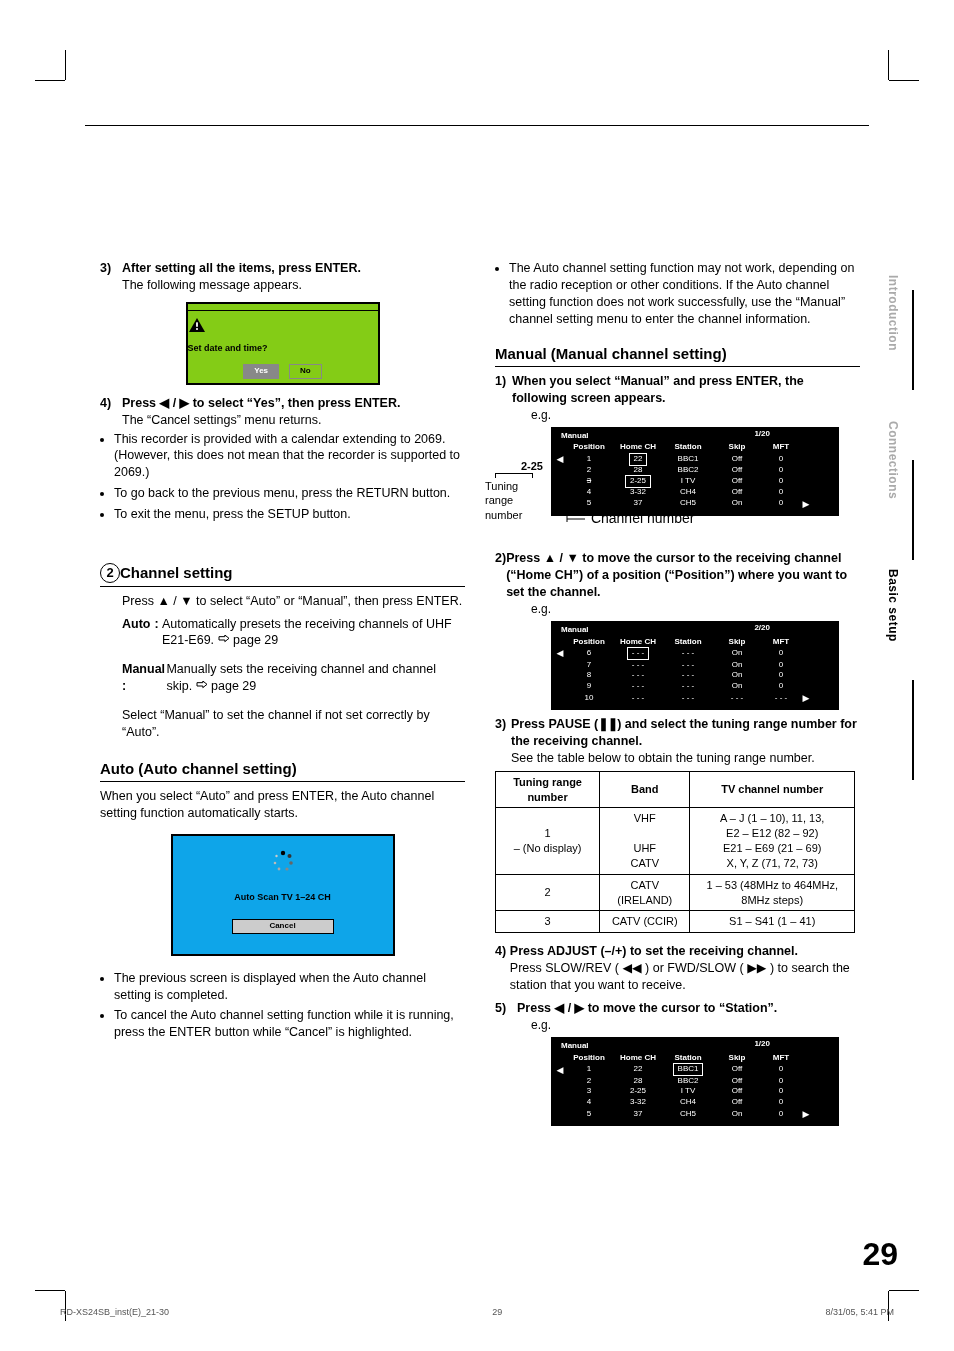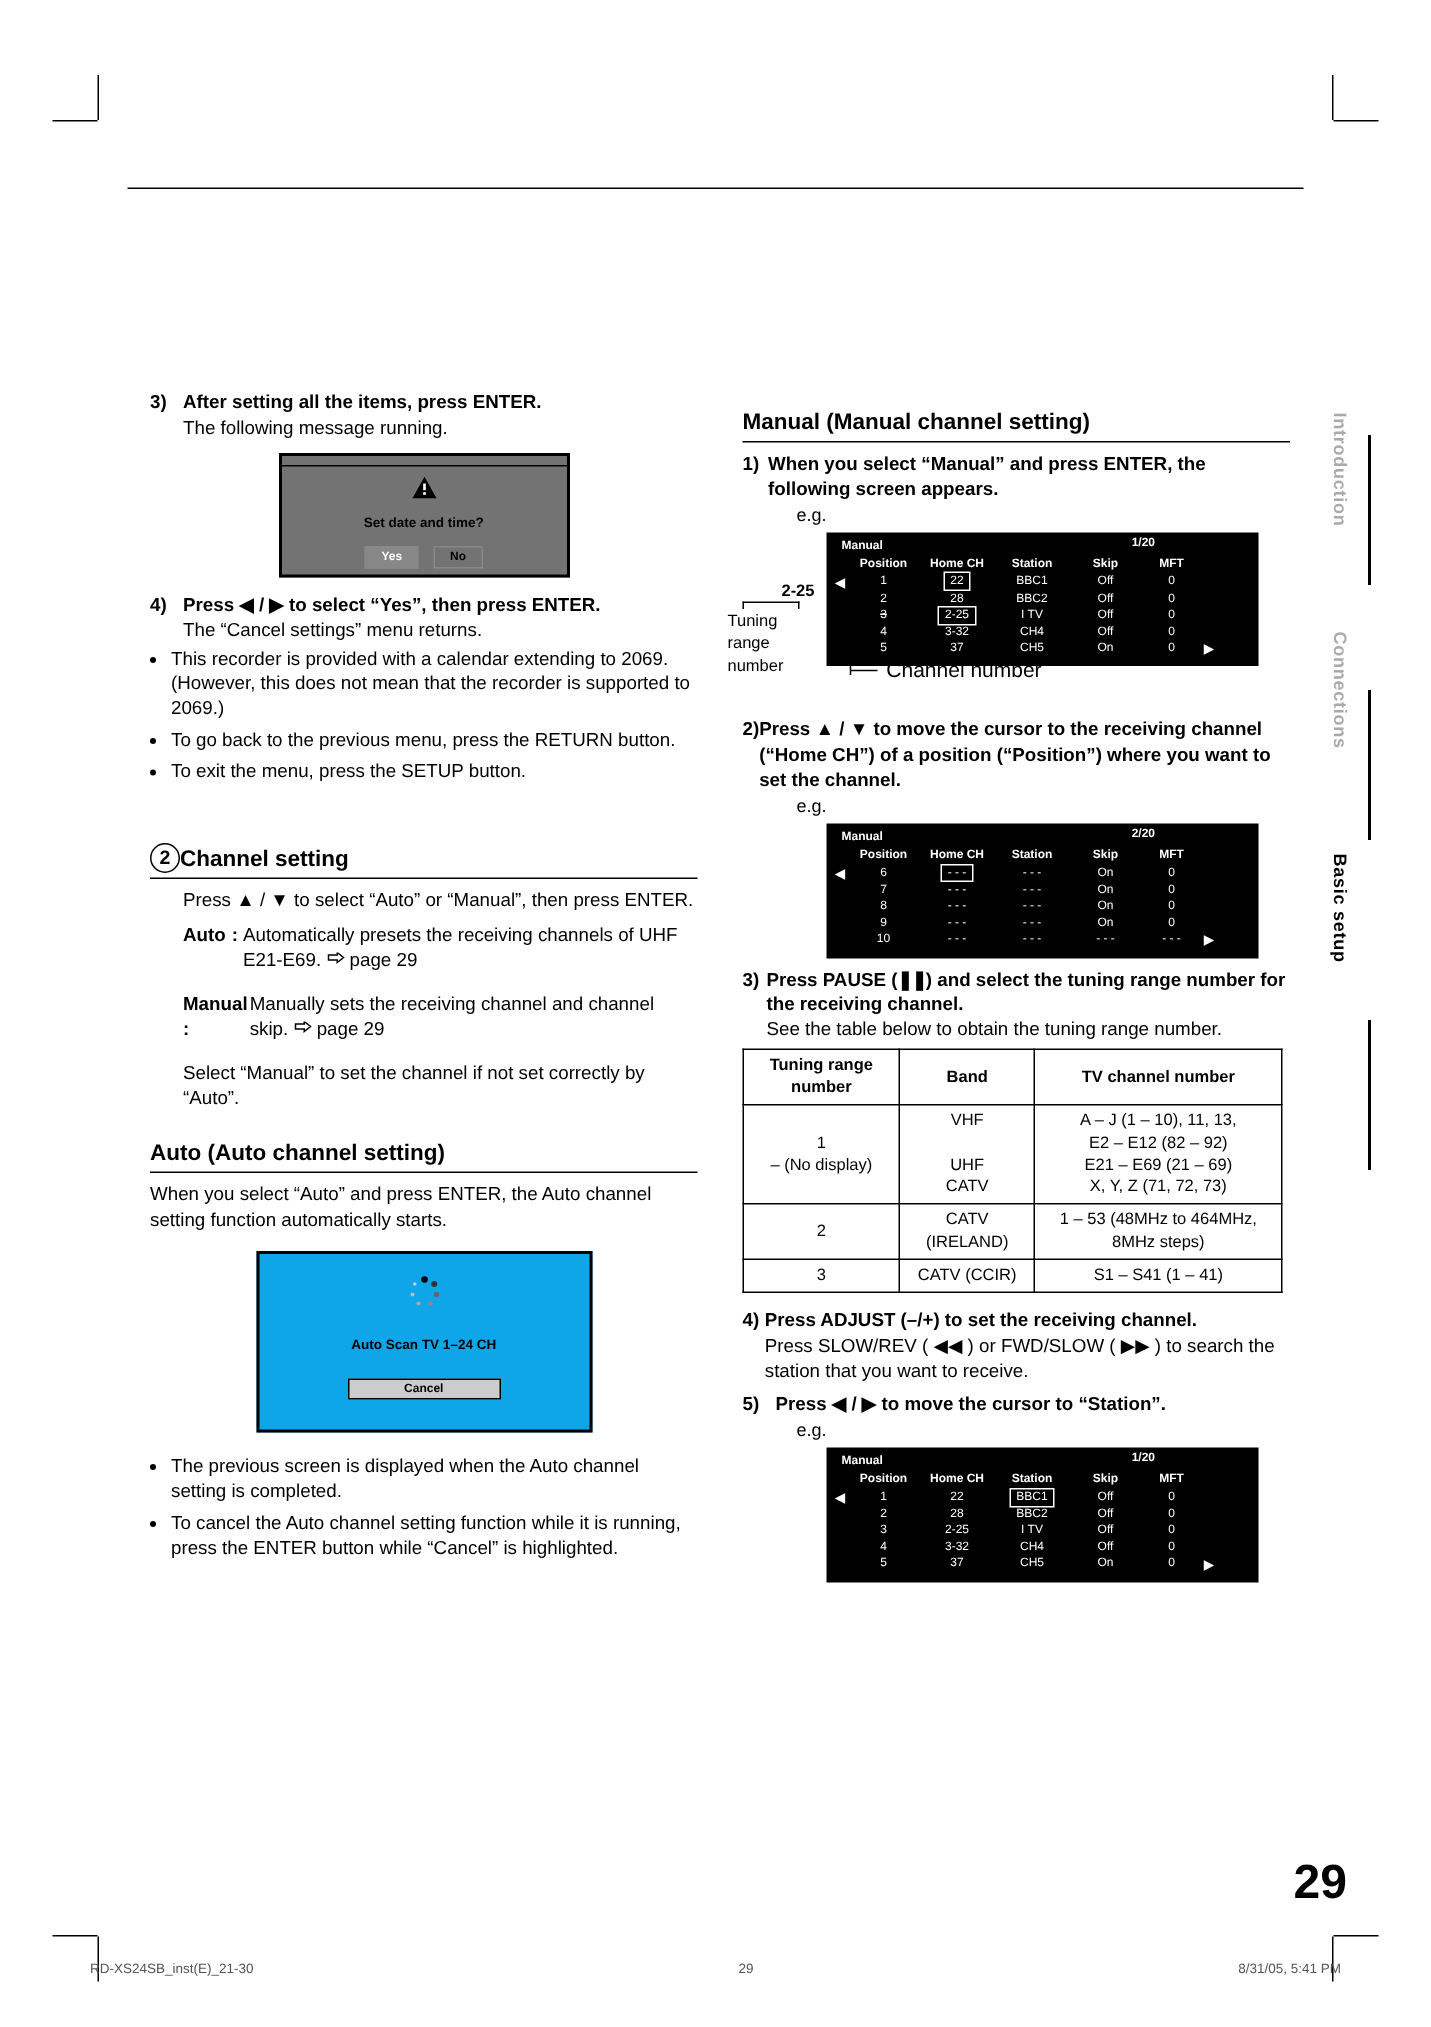--- a/index.html
+++ b/index.html
@@ -57,23 +57,22 @@
     position: relative; top: -1px;
   }
   .notes-head { font-weight: bold; font-size: 12px; margin-top: 12px; }
   ul.bullets { margin: 2px 0 0 0; padding-left: 14px; }
   ul.bullets li { margin-bottom: 4px; }
 
   .dialog-box {
     width: 190px;
     border: 2px solid #000;
     margin: 8px auto 10px;
-    background: #737373;
+    background: #84cc16;
     font-size: 9px;
-    text-align: center;
   }
   .dialog-box .dlg-titlebar { height: 6px; border-bottom: 1px solid #000; }
   .dialog-box .dlg-warn {
     padding: 6px 0 2px;
   }
   .dialog-box .dlg-warn svg { width: 18px; height: 16px; }
   .dialog-box .dlg-msg { font-weight: bold; padding: 4px 0 10px; }
   .dialog-box .dlg-btns { display: flex; justify-content: center; gap: 10px; padding-bottom: 4px; }
   .dialog-box .dlg-btn { border: 1px solid #888; padding: 1px 10px; font-size: 8px; font-weight: bold; }
   .dialog-box .dlg-btn.sel { background: #888; color: #fff; }
@@ -216,21 +215,21 @@
 <div class="side-tick" style="top:680px;"></div>
 
 <div class="content">
 
   <div class="col">
 
     <div style="display:flex;">
       <div style="width:22px;" class="bold">3)</div>
       <div>
         <div class="bold">After setting all the items, press ENTER.</div>
-        <div>The following message running.</div>
+        <div>The following message appears.</div>
       </div>
     </div>
 
     <div class="dialog-box">
       <div class="dlg-titlebar"></div>
       <div class="dlg-warn">
         <svg viewBox="0 0 20 18">
             <polygon points="10,1 19,17 1,17" fill="#000"></polygon>
             <rect x="9" y="6" width="2" height="5" fill="#fff"></rect>
             <rect x="9" y="12.5" width="2" height="2" fill="#fff"></rect>
@@ -319,20 +318,23 @@
 
     <ul class="bullets">
       <li>The previous screen is displayed when the Auto channel setting is completed.</li>
       <li>To cancel the Auto channel setting function while it is running, press the ENTER button while “Cancel” is highlighted.</li>
     </ul>
 
   </div>
 
   <div class="col">
 
+    <ul class="bullets" style="margin-top:0;">
+      <li>The Auto channel setting function may not work, depending on the radio reception or other conditions. If the Auto channel setting function does not work successfully, use the “Manual” channel setting menu to enter the channel information.</li>
+    </ul>
 
     <div class="spacer-m"></div>
 
     <h3 class="section-head">Manual (Manual channel setting)</h3>
 
     <div style="display:flex;">
       <div style="width:22px;" class="bold">1)</div>
       <div class="bold">When you select “Manual” and press ENTER, the following screen appears.</div>
     </div>
 

